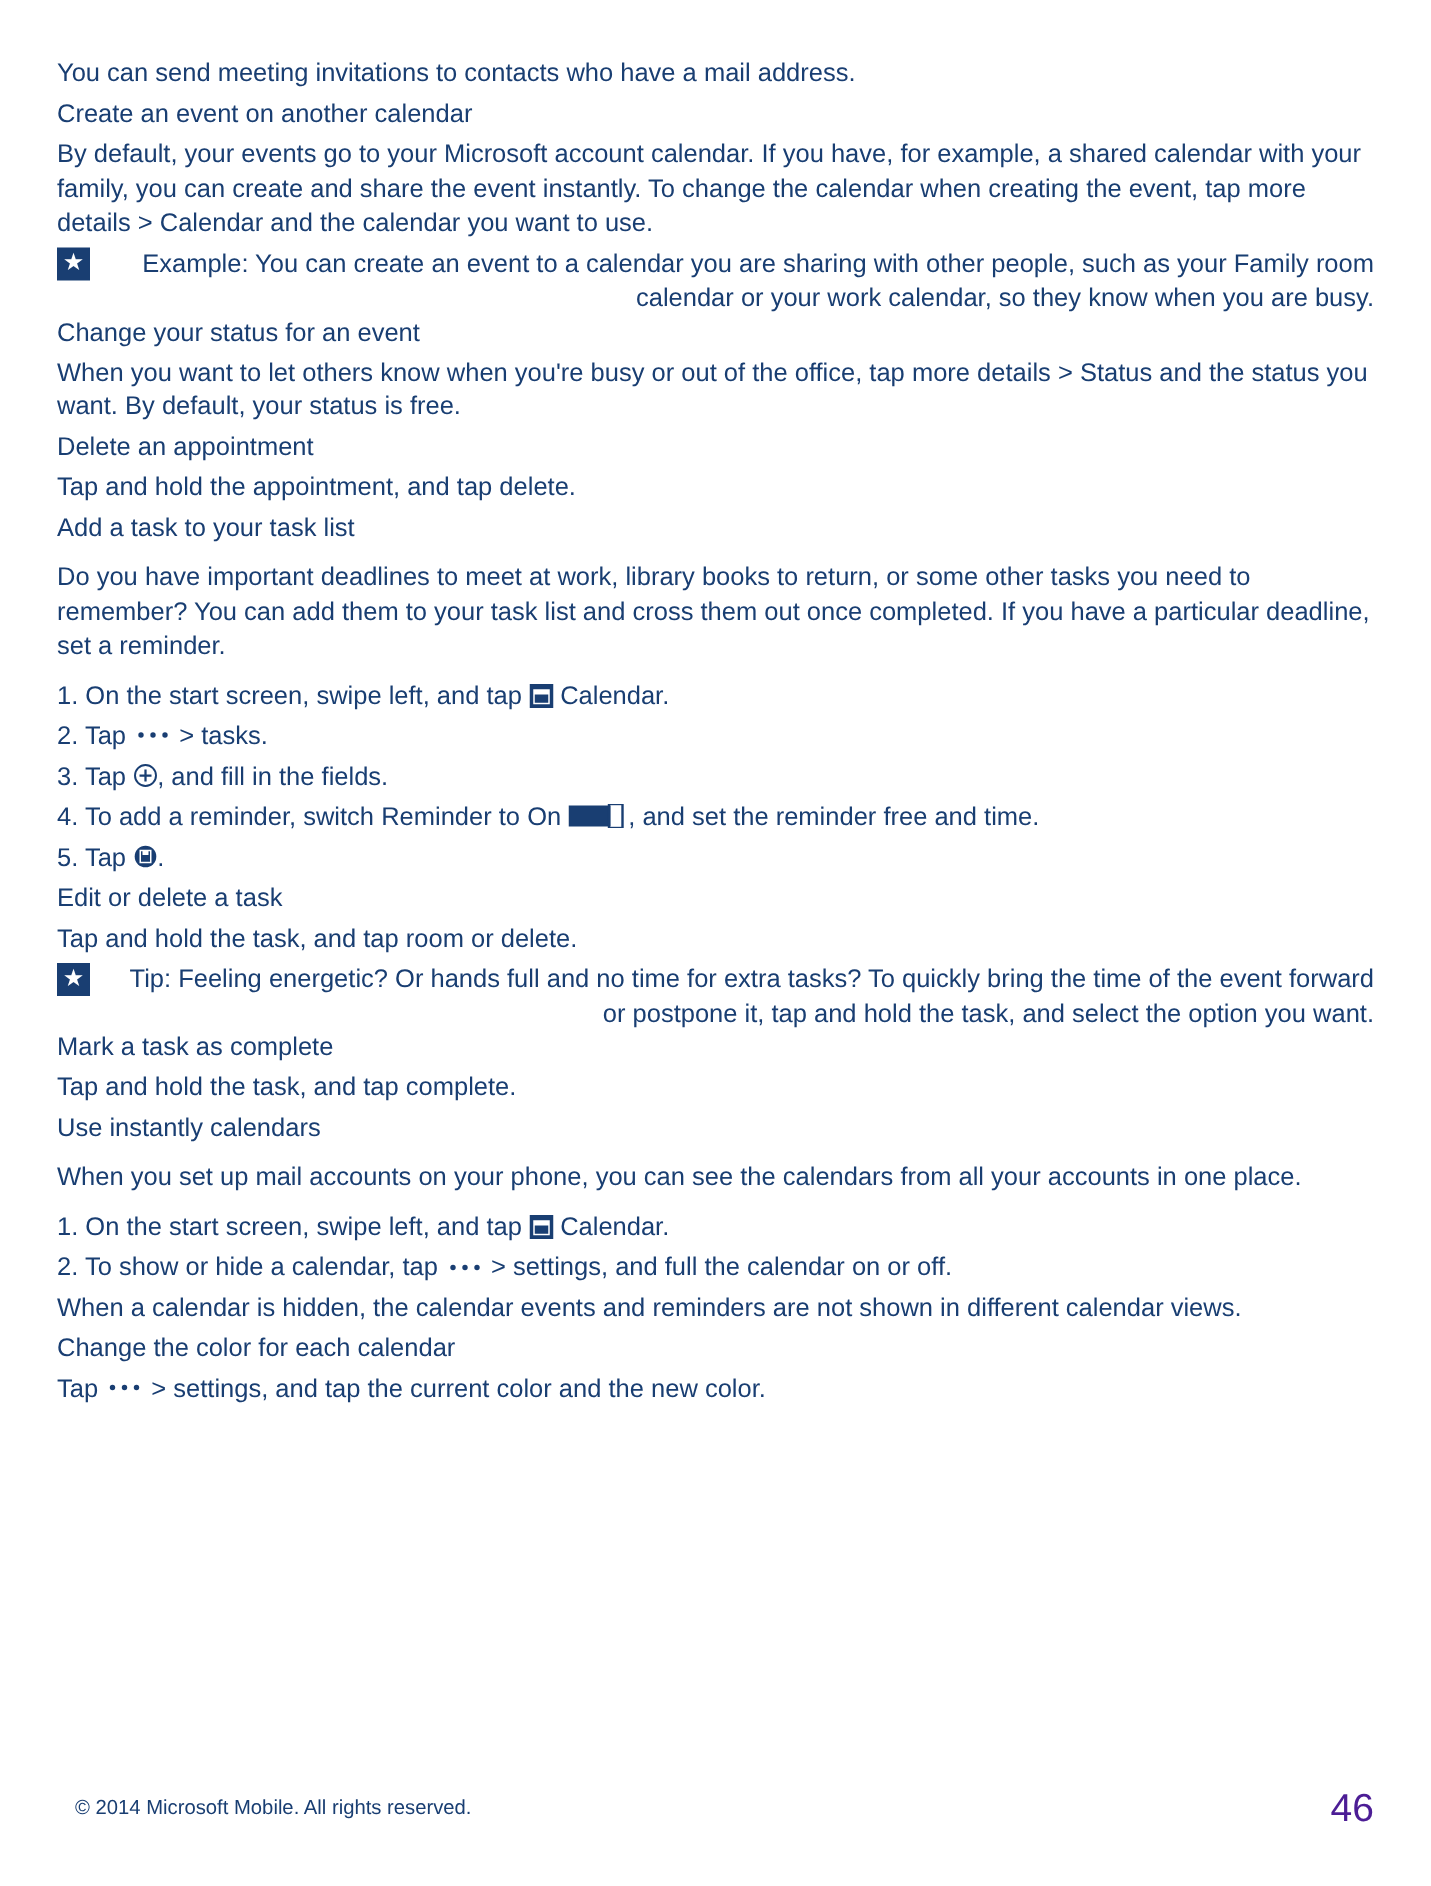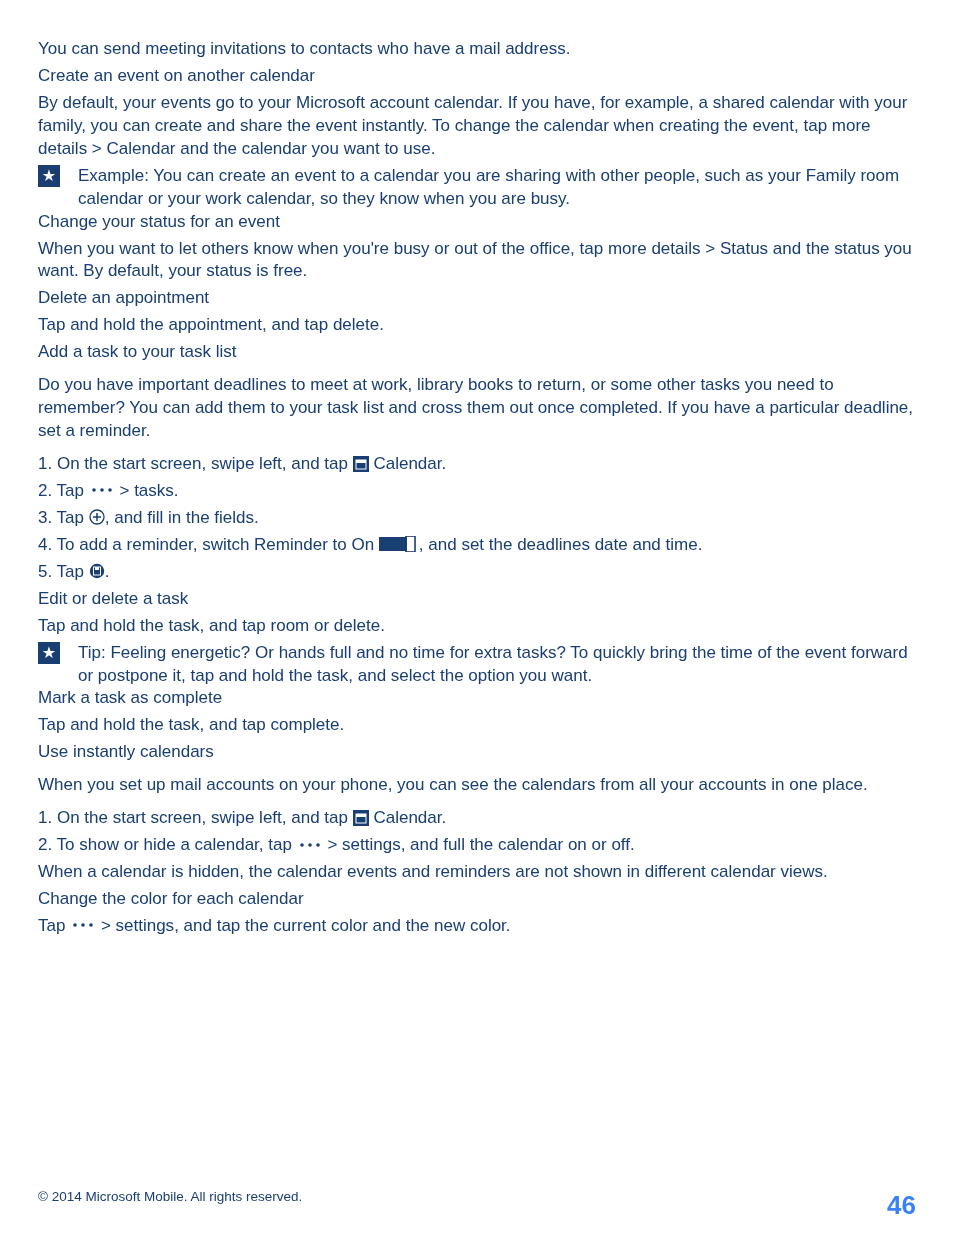--- a/index.html
+++ b/index.html
@@ -33,35 +33,35 @@
     line-height: 22px;
     font-size: 16px;
     vertical-align: top;
     flex-shrink: 0;
   }
   .callout {
     display: flex;
     gap: 18px;
     margin-top: 2px;
   }
-  .callout-text { flex: 1; }
+  .callout-text { flex: 1; text-align: right; }
   .footer {
     position: absolute;
     bottom: 34px;
-    left: 38px;
+    left: 50px;
     right: 38px;
     display: flex;
     justify-content: space-between;
-    align-items: flex-start;
+    align-items: center;
     font-size: 13.5px;
   }
   .page-num {
     font-size: 26px;
-    font-weight: bold;
-    color: #3b82f6;
+    font-weight: normal;
+    color: #4c1d95;
   }
   svg { display: inline; }
 </style>
 </head>
 <body>
 
 <p class="para section-gap">You can send meeting invitations to contacts who have a mail address.</p>
 
 <p class="para section-gap"><span class="bold">Create an event on another calendar</span></p>
 <p class="para">
@@ -111,21 +111,21 @@
       <circle cx="8" cy="8" r="7" fill="none" stroke="#193e72" stroke-width="1.3"></circle>
       <line x1="8" y1="4" x2="8" y2="12" stroke="#193e72" stroke-width="1.5"></line>
       <line x1="4" y1="8" x2="12" y2="8" stroke="#193e72" stroke-width="1.5"></line>
     </svg><span>, and fill in the fields.</span>
 </p>
 <p class="para">
   <span class="bold">4.</span><span> To add a reminder, switch </span><span class="bold">Reminder</span><span> to </span><span class="bold">On</span>
   <svg class="inline-icon" width="40" height="16" viewBox="0 0 40 16">
       <rect x="0.5" y="1.5" width="27" height="13" fill="#193e72" stroke="#193e72"></rect>
       <rect x="27" y="0" width="9" height="16" fill="none" stroke="#193e72" stroke-width="1.6"></rect>
-    </svg><span>, and set the deadlines date and time.</span>
+    </svg><span>, and set the reminder free and time.</span>
 </p>
 <p class="para">
   <span class="bold">5.</span><span> Tap </span>
   <svg class="inline-icon" width="16" height="16" viewBox="0 0 16 16">
       <circle cx="8" cy="8" r="7.2" fill="#193e72"></circle>
       <rect x="4.5" y="4" width="7" height="8" fill="none" stroke="#fff" stroke-width="1"></rect>
       <rect x="6" y="4" width="4" height="3" fill="#fff"></rect>
     </svg><span>.</span>
 </p>
 

